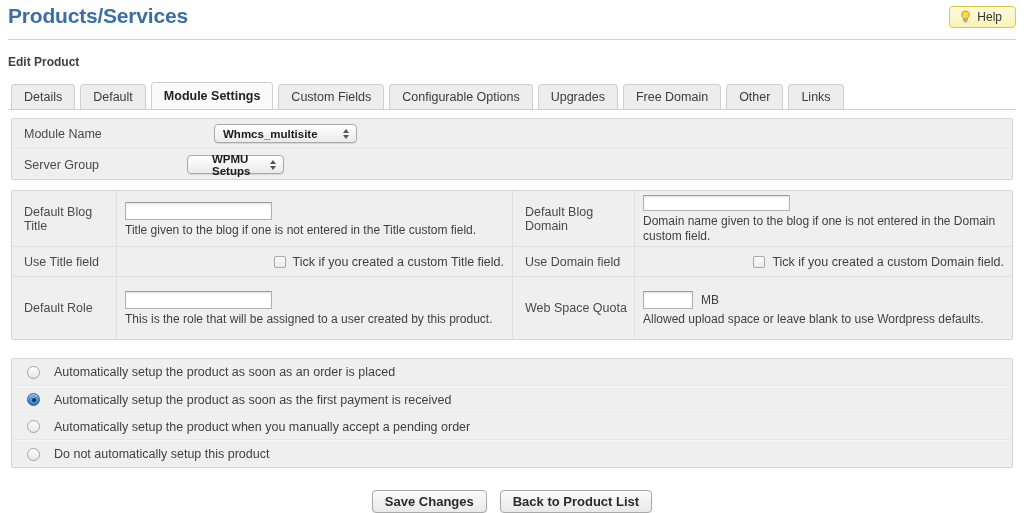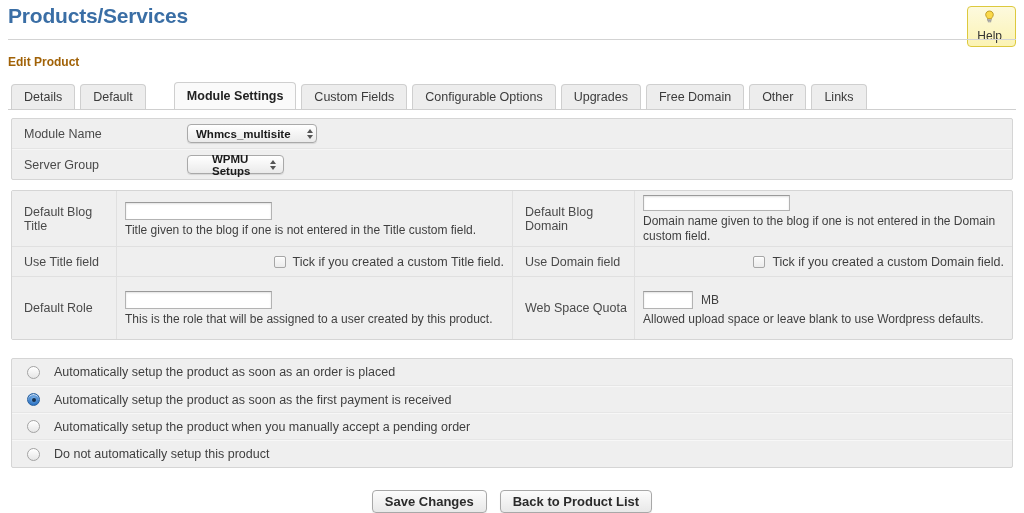--- a/index.html
+++ b/index.html
@@ -20,31 +20,30 @@
   }
   .help-btn {
     position: absolute; right: 8px; top: 6px;
     display: flex; align-items: center; gap: 5px;
     padding: 3px 13px 3px 9px;
     background: linear-gradient(#fdfade, #fbf3b4);
     border: 1px solid #ddc93e;
     border-radius: 4px;
     font-size: 12px; color: #333;
     cursor: pointer;
-    flex-direction: column;
   }
   .bulb { width: 13px; height: 14px; display: block; }
 
   .rule {
     position: absolute; left: 8px; top: 39px;
     width: 1008px; height: 1px; background: #d3d3d3;
   }
   .edit-product {
     position: absolute; left: 8px; top: 55px;
-    font-size: 12px; font-weight: bold; color: #a16207;
+    font-size: 12px; font-weight: bold; color: #404040;
   }
 
   
   .tabs {
     position: absolute; left: 11px; top: 82px;
     display: flex; align-items: flex-end; gap: 5px;
   }
   .tab {
     padding: 6px 12px 6px 12px;
     background: #ededed;
@@ -52,21 +51,21 @@
     border-bottom: none;
     border-radius: 4px 4px 0 0;
     font-size: 12.5px; color: #3b3b3b;
     cursor: pointer; white-space: nowrap;
     line-height: 13px;
   }
   .tab.active {
     background: #fafafa;
     font-weight: bold;
     color: #222;
-    padding-top: 7px; padding-bottom: 7px; margin-left: 23px;
+    padding-top: 7px; padding-bottom: 7px;
   }
   .tab-underline {
     position: absolute; left: 8px; top: 109px;
     width: 1008px; height: 1px; background: #cfcfcf;
   }
 
   
   .panel {
     position: absolute;
     left: 11px; width: 1002px;
@@ -107,21 +106,21 @@
     display: flex; flex-direction: column; align-items: center;
     gap: 2px; padding-left: 6px; padding-right: 3px;
   }
   .arr-up, .arr-dn {
     width: 0; height: 0;
     border-left: 3px solid transparent;
     border-right: 3px solid transparent;
   }
   .arr-up { border-bottom: 4px solid #555; }
   .arr-dn { border-top: 4px solid #555; }
-  #sel-module { width: 130px; justify-content: space-between; }
+  #sel-module { width: 143px; justify-content: space-between; margin-left: 27px; }
   #sel-group { width: 97px; justify-content: center; padding-left: 24px; }
 
   
   .fgrid { display: flex; width: 100%; height: 100%; }
   .fcol { width: 50%; display: flex; flex-direction: column; }
   .fcol.right { border-left: 1px solid #e0e0e0; }
 
   .frow { display: flex; border-bottom: 1px solid #e0e0e0; }
   .frow:last-child { border-bottom: none; }
   .frow.r1 { height: 56px; }

